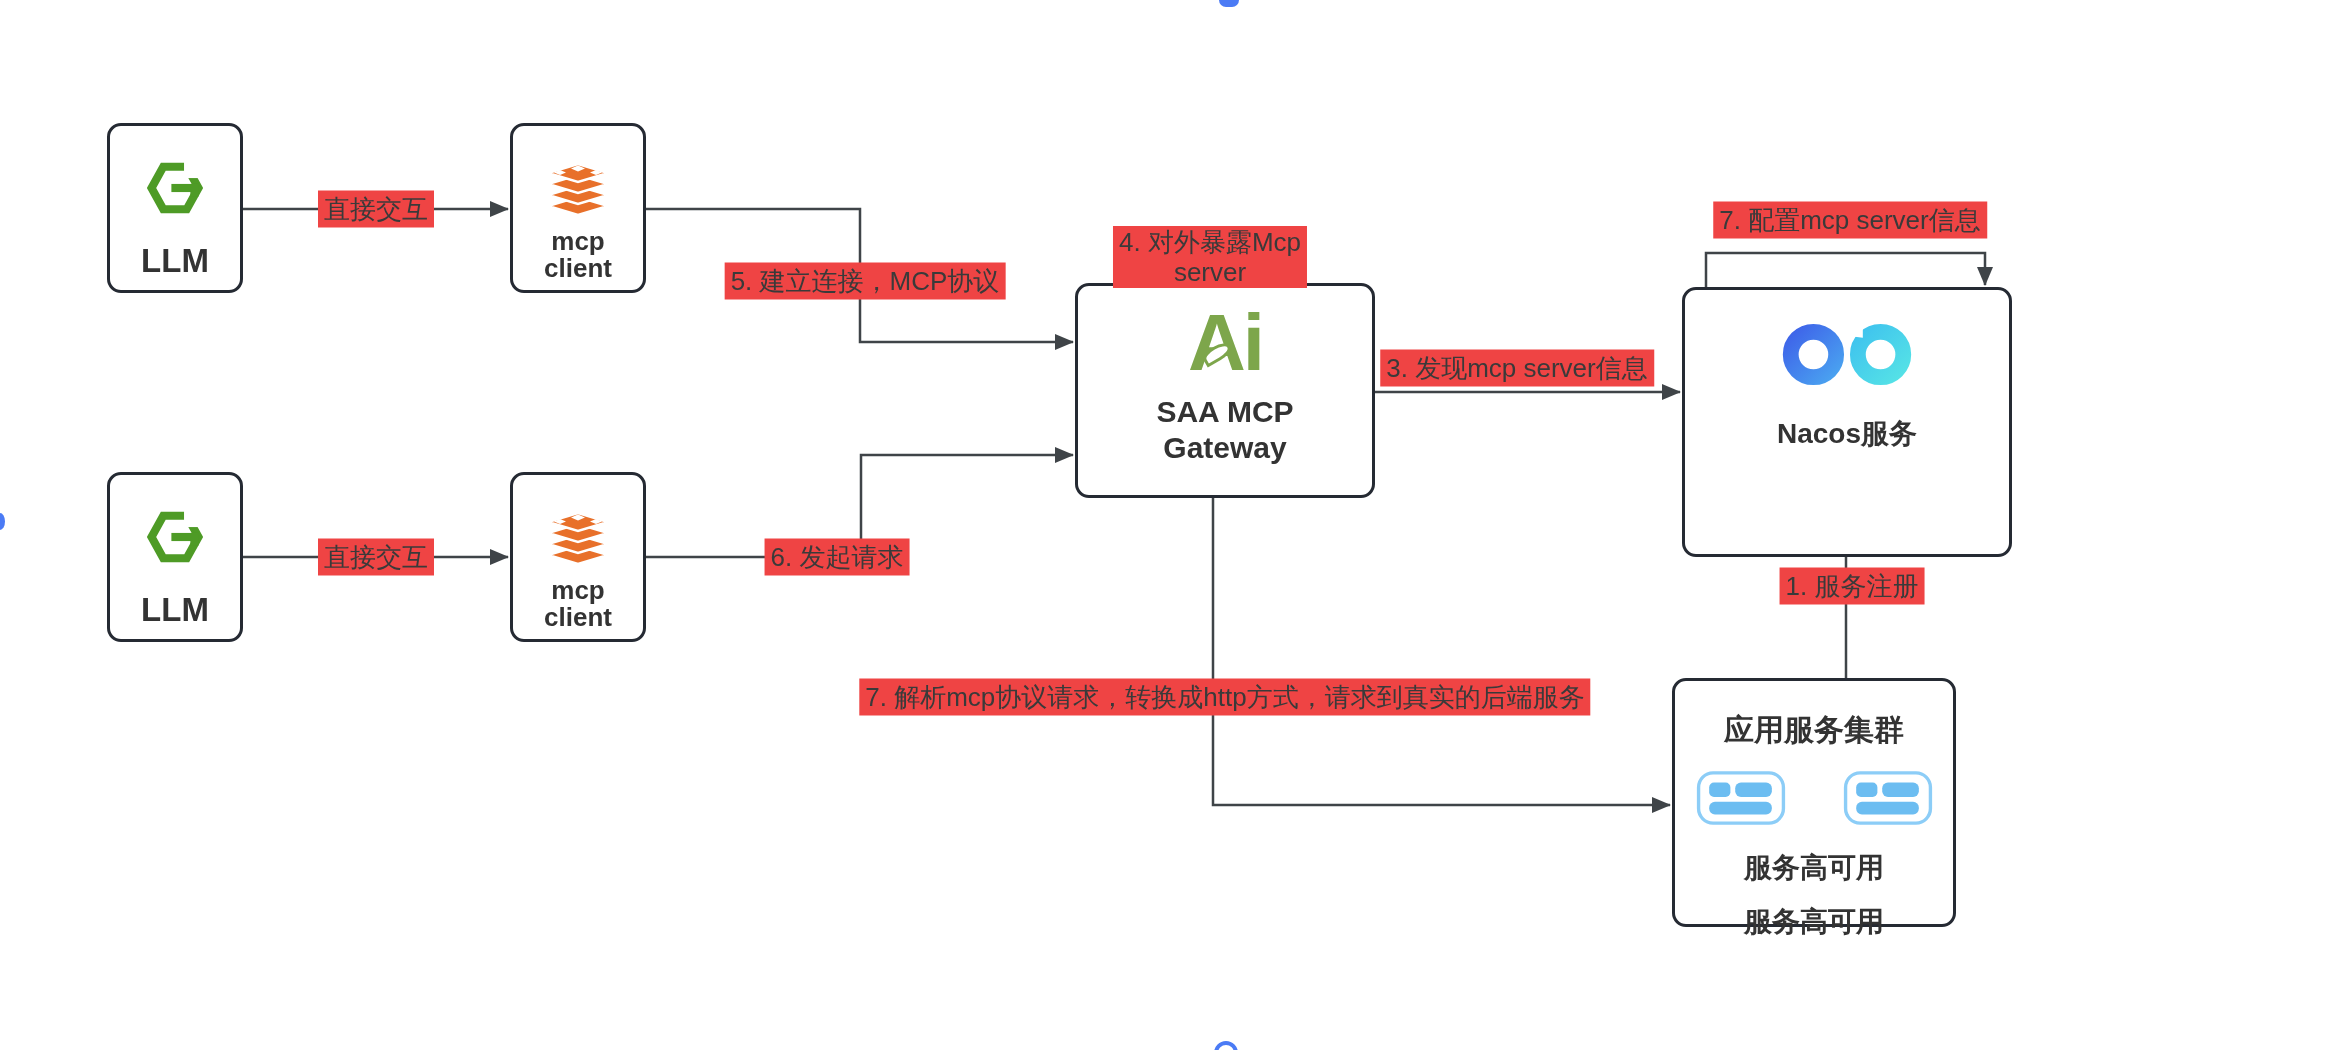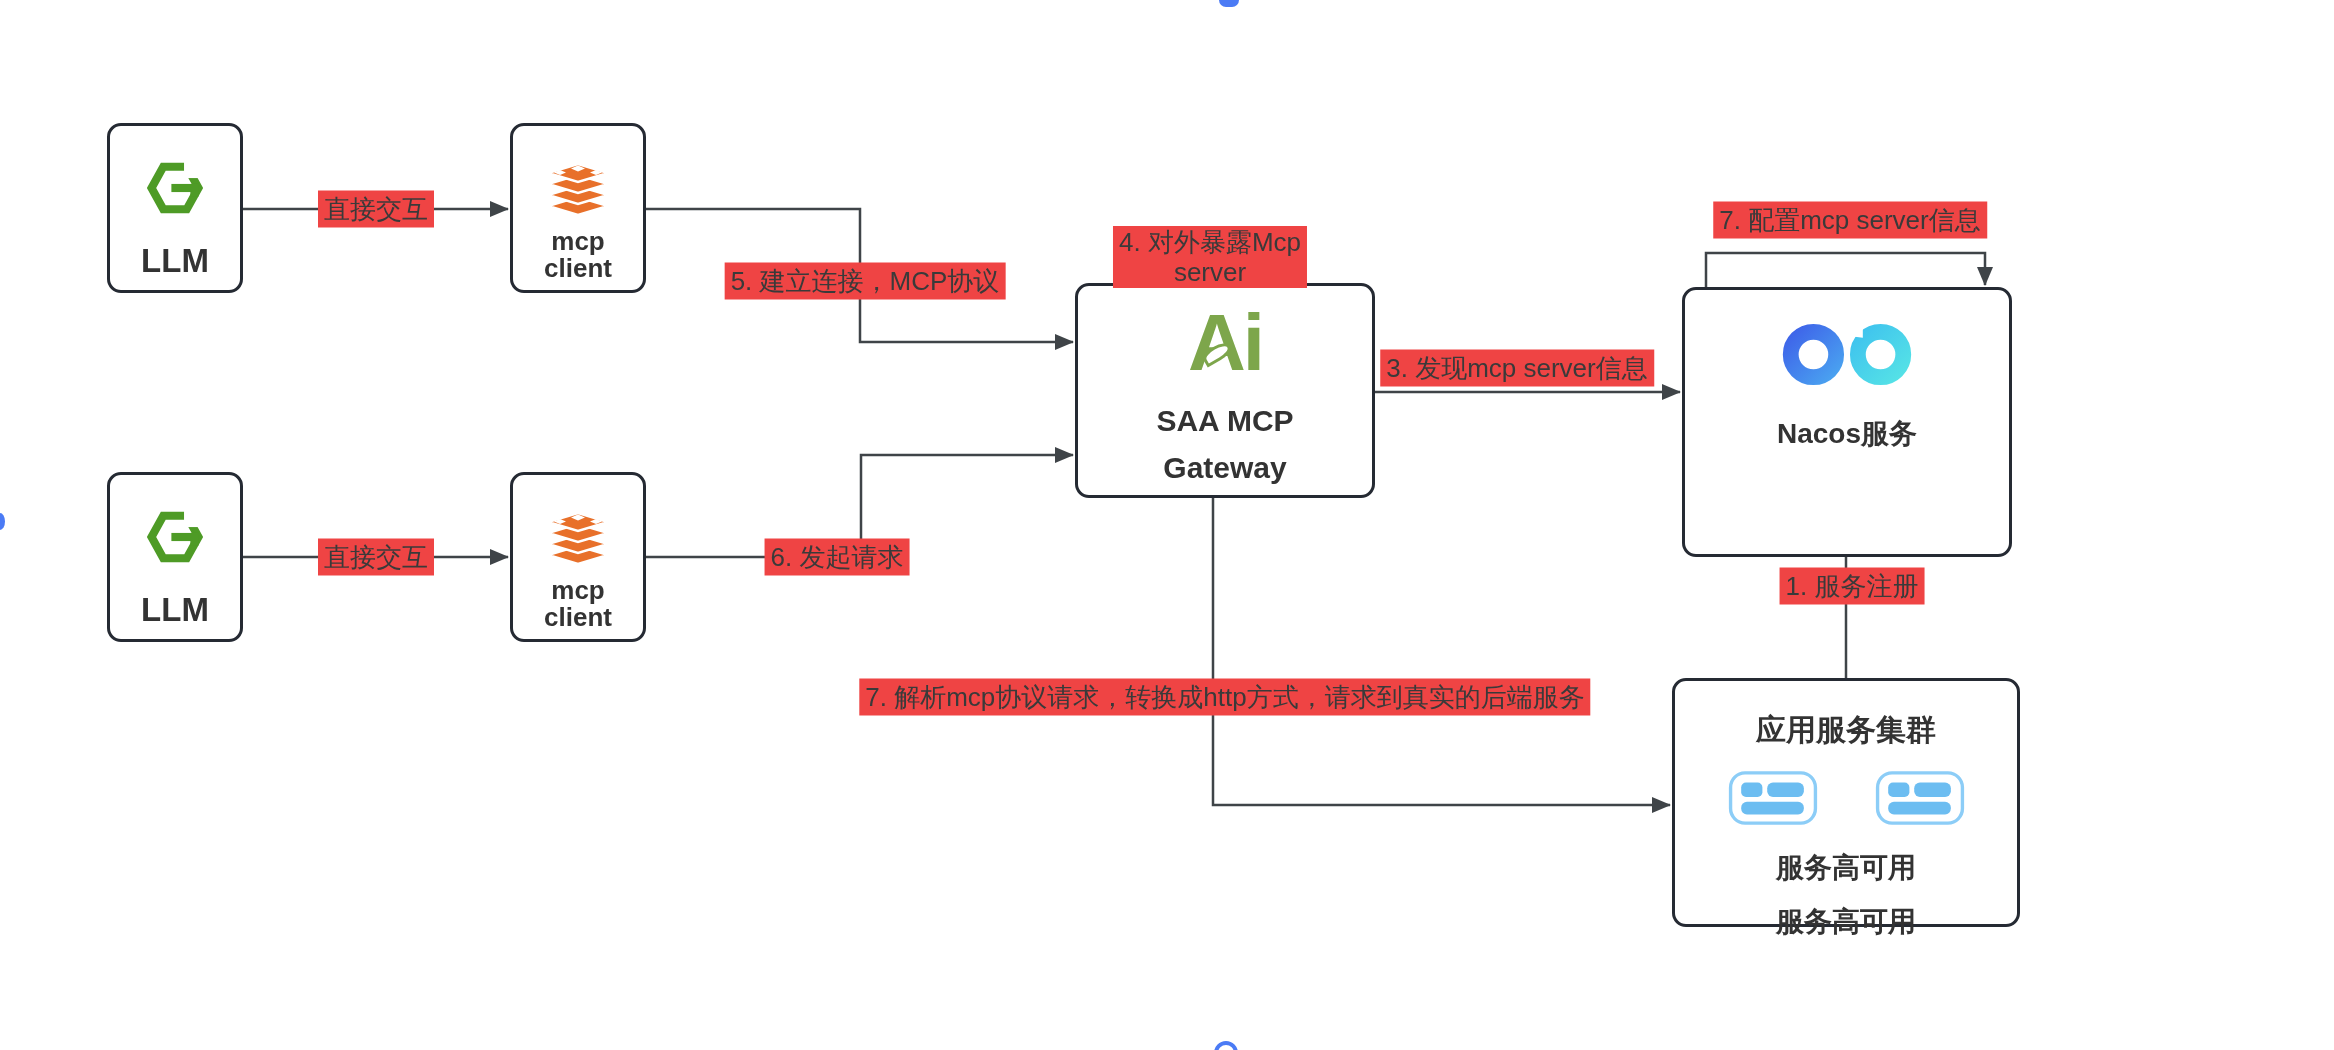--- a/index.html
+++ b/index.html
@@ -8,21 +8,21 @@
     font-family:"Liberation Sans","DejaVu Sans",sans-serif;color:#333333;
   }
   #edges{position:absolute;left:0;top:0;z-index:1;}
   .node{
     position:absolute;background:#ffffff;border:3px solid #252a33;border-radius:14px;
     box-sizing:border-box;display:flex;flex-direction:column;align-items:center;z-index:2;
   }
   .node-label{color:#333333;text-align:center;white-space:nowrap;}
   .llm-label{font-size:33px;font-weight:700;margin-top:22px;}
   .mcp-label{font-size:26px;font-weight:600;line-height:27px;margin-top:2px;}
-  .gw-label{font-size:30px;font-weight:600;line-height:32px;margin-top:20px;}
+  .gw-label{font-size:30px;font-weight:600;line-height:32px;margin-top:11px;}
   .nacos-label{font-size:28px;font-weight:600;margin-top:18px;}
   .cluster-title{font-size:30px;font-weight:700;line-height:38px;margin-top:30px;}
   .icons-row{display:flex;gap:55px;margin-top:16px;}
   .service-labels{display:flex;gap:14px;margin-top:13px;font-size:28px;font-weight:700;line-height:40px;flex-direction:column;}
   .edge-label{
     position:absolute;transform:translate(-50%,-50%);background:#ef4444;
     font-size:26px;color:#3a3a3a;white-space:nowrap;padding:1px 6px;z-index:3;text-align:center;
   }
   .two-line{line-height:30px;}
   .ai-logo{
@@ -129,35 +129,35 @@
         </g>
       </svg>
     </span>
     <div class="node-label mcp-label">mcp</div>
     <div class="node-label mcp-label" style="margin-top:0;">client</div>
   </div>
 
   <div class="node" style="left:1075px;top:283px;width:300px;height:215px;">
     <div class="ai-logo">Ai<span class="ai-leaf"></span></div>
     <div class="node-label gw-label">SAA MCP</div>
-    <div class="node-label gw-label" style="margin-top:15px;">Gateway</div>
+    <div class="node-label gw-label" style="margin-top:4px;">Gateway</div>
   </div>
 
   <div class="node" style="left:1682px;top:287px;width:330px;height:270px;padding-top:26px;">
     <span>
       <svg width="158" height="77" viewBox="0 0 160 78">
         <circle cx="46" cy="39" r="23" fill="none" stroke="url(#gradL)" stroke-width="16"></circle>
         <circle cx="114" cy="39" r="23" fill="none" stroke="url(#gradR)" stroke-width="16"></circle>
         <path d="M80 20 L96 8 L96 22 Z" fill="#ffffff"></path>
       </svg>
     </span>
     <div class="node-label nacos-label">Nacos服务</div>
   </div>
 
-  <div class="node" style="left:1672px;top:678px;width:348px;height:249px;gap:6px;">
+  <div class="node" style="left:1672px;top:678px;width:284px;height:249px;gap:6px;">
     <div class="node-label cluster-title">应用服务集群</div>
     <div class="icons-row">
       <span>
         <svg width="92" height="54" viewBox="0 0 92 56">
           <rect x="2" y="2" width="88" height="52" rx="15" fill="#ffffff" stroke="#8ccdf7" stroke-width="3.5"></rect>
           <rect x="13" y="12" width="22" height="15" rx="5" fill="#6cbdf1"></rect>
           <rect x="40" y="12" width="38" height="15" rx="6" fill="#6cbdf1"></rect>
           <rect x="13" y="32" width="65" height="13" rx="6" fill="#6cbdf1"></rect>
         </svg>
       </span>

